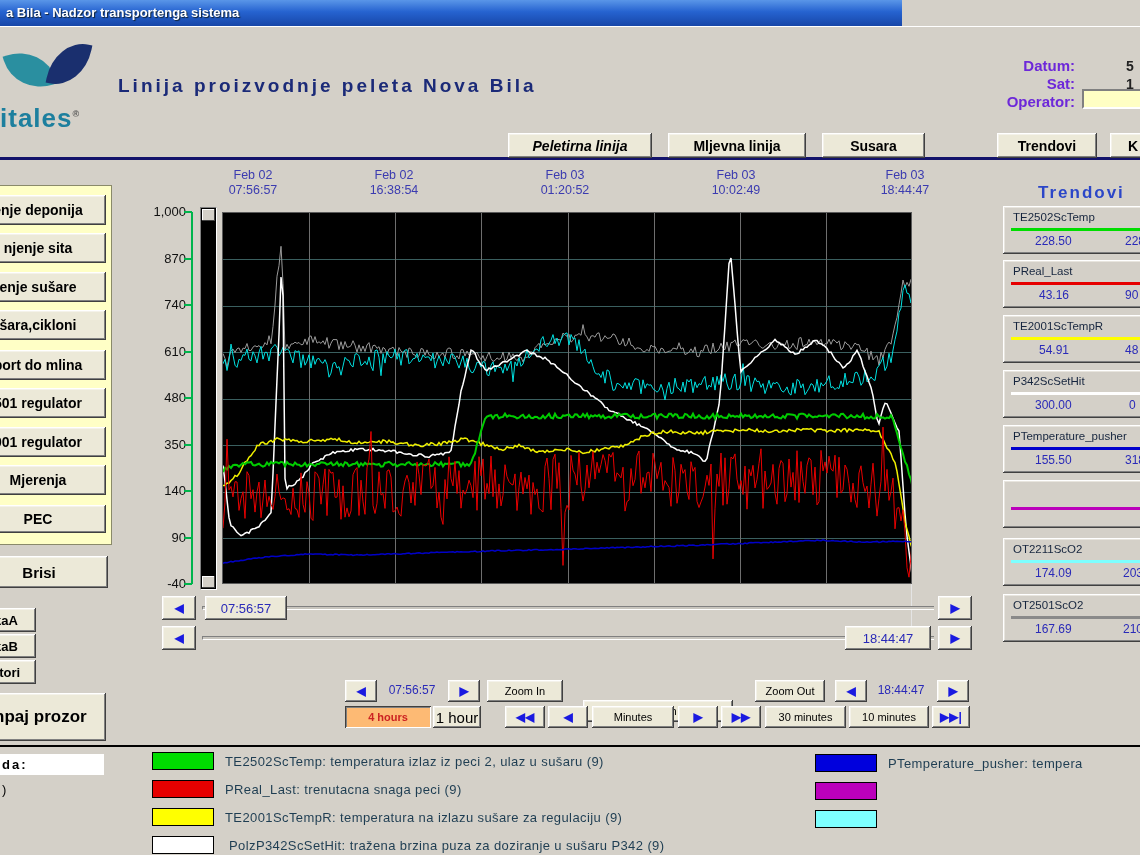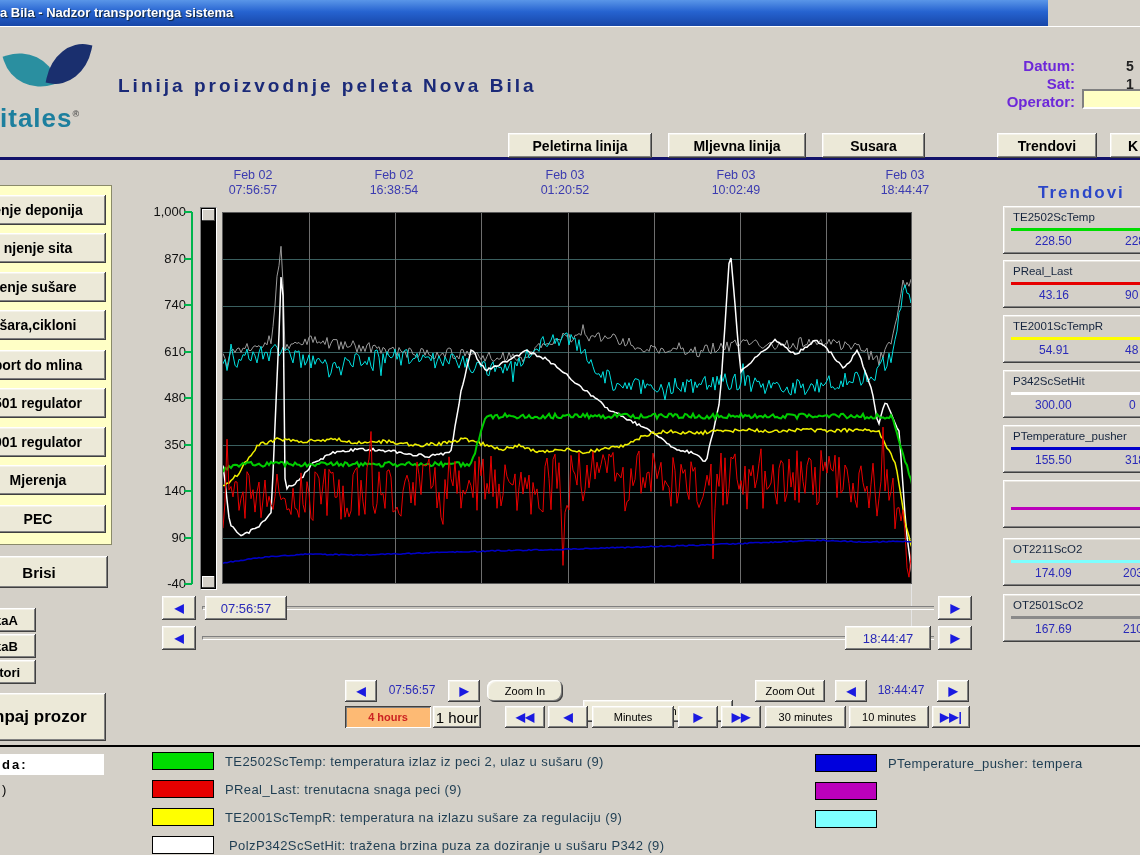--- a/index.html
+++ b/index.html
@@ -2,23 +2,23 @@
 <html><head>
 <meta charset="utf-8">
 <style>
   * { margin:0; padding:0; box-sizing:border-box; }
   html,body { width:1140px; height:855px; overflow:hidden; }
   body { font-family:"Liberation Sans", sans-serif; background:#d4d0c8; }
   #app { position:relative; width:1140px; height:855px; overflow:hidden; background:#d4d0c8; }
   .abs { position:absolute; }
 
   
-  .titlebar { left:0; top:0; width:1048px; height:26px;
+  .titlebar { left:0; top:0; width:902px; height:26px;
     background:linear-gradient(180deg,#5a96e8 0%,#2663d0 45%,#1746a8 100%);
-    color:#fff; font-weight:bold; font-size:13px; line-height:26px; 
+    color:#fff; font-weight:bold; font-size:13px; line-height:26px; padding-left:6px;
     text-shadow:1px 1px 1px #123; }
 
   
   .header { left:0; top:26px; width:1140px; height:134px; background:#d4d0c8;
     border-top:1px solid #fff; border-bottom:3px solid #13136b; }
   .petal { position:absolute; }
   .logo-text { position:absolute; left:0px; top:76px; font-size:26px; font-weight:bold;
     color:#1d7f9e; letter-spacing:1px; }
   .logo-text sup { font-size:9px; color:#555; }
   .page-title { position:absolute; left:118px; top:48px; font-size:19px; font-weight:bold;
@@ -102,21 +102,21 @@
     </div>
     <div class="page-title">Linija proizvodnje peleta Nova Bila</div>
 
     <div class="dt-label" style="left:975px;top:30px;">Datum:</div>
     <div class="dt-label" style="left:975px;top:48px;">Sat:</div>
     <div class="dt-label" style="left:975px;top:66px;">Operator:</div>
     <div class="dt-sliver" style="left:1126px;top:31px;">5</div>
     <div class="dt-sliver" style="left:1126px;top:49px;">1</div>
     <div class="operator-input"></div>
 
-    <div class="btn3d abs" style="left:508px;top:106px;width:144px;height:25px;font-size:14px;">Peletirna linija</div>
+    <div class="btn3d abs" style="left:508px;top:106px;width:144px;height:25px;font-size:14px;font-style:italic;">Peletirna linija</div>
     <div class="btn3d abs" style="left:668px;top:106px;width:138px;height:25px;font-size:14px;">Mljevna linija</div>
     <div class="btn3d abs" style="left:822px;top:106px;width:103px;height:25px;font-size:14px;">Susara</div>
     <div class="btn3d abs" style="left:997px;top:106px;width:100px;height:25px;font-size:14px;">Trendovi</div>
     <div class="btn3d abs" style="left:1110px;top:106px;width:75px;height:25px;font-size:14px;justify-content:flex-start;padding-left:18px;">K</div>
   </div>
 
   <div class="abs yellow-panel"></div>
   <div class="btn3d side-btn" style="top:195px;">enje deponija</div>
   <div class="btn3d side-btn" style="top:233px;">njenje sita</div>
   <div class="btn3d side-btn" style="top:272px;">enje sušare</div>
@@ -212,21 +212,21 @@
       <span class="arrow">▶</span>
     </div>
 
   <div class="btn3d abs" style="left:345px;top:680px;width:32px;height:22px;">
       <span class="arrow">◀</span>
     </div>
   <div class="nav-time" style="left:381px;top:683px;width:62px;">07:56:57</div>
   <div class="btn3d abs" style="left:448px;top:680px;width:32px;height:22px;">
       <span class="arrow">▶</span>
     </div>
-  <div class="btn3d abs" style="left:487px;top:680px;width:76px;height:22px;font-size:11px;font-weight:normal;border-radius:8px;">Zoom In</div>
+  <div class="btn3d abs" style="left:487px;top:680px;width:76px;height:22px;font-size:11px;font-weight:normal;">Zoom In</div>
   <div class="btn3d abs" style="left:583px;top:700px;width:150px;height:22px;font-size:11px;font-weight:normal;">1d 10h 47m 50s</div>
   <div class="btn3d abs" style="left:755px;top:680px;width:70px;height:22px;font-size:11px;font-weight:normal;">Zoom Out</div>
   <div class="btn3d abs" style="left:835px;top:680px;width:32px;height:22px;">
       <span class="arrow">◀</span>
     </div>
   <div class="nav-time" style="left:869px;top:683px;width:64px;">18:44:47</div>
   <div class="btn3d abs" style="left:937px;top:680px;width:32px;height:22px;">
       <span class="arrow">▶</span>
     </div>
 

